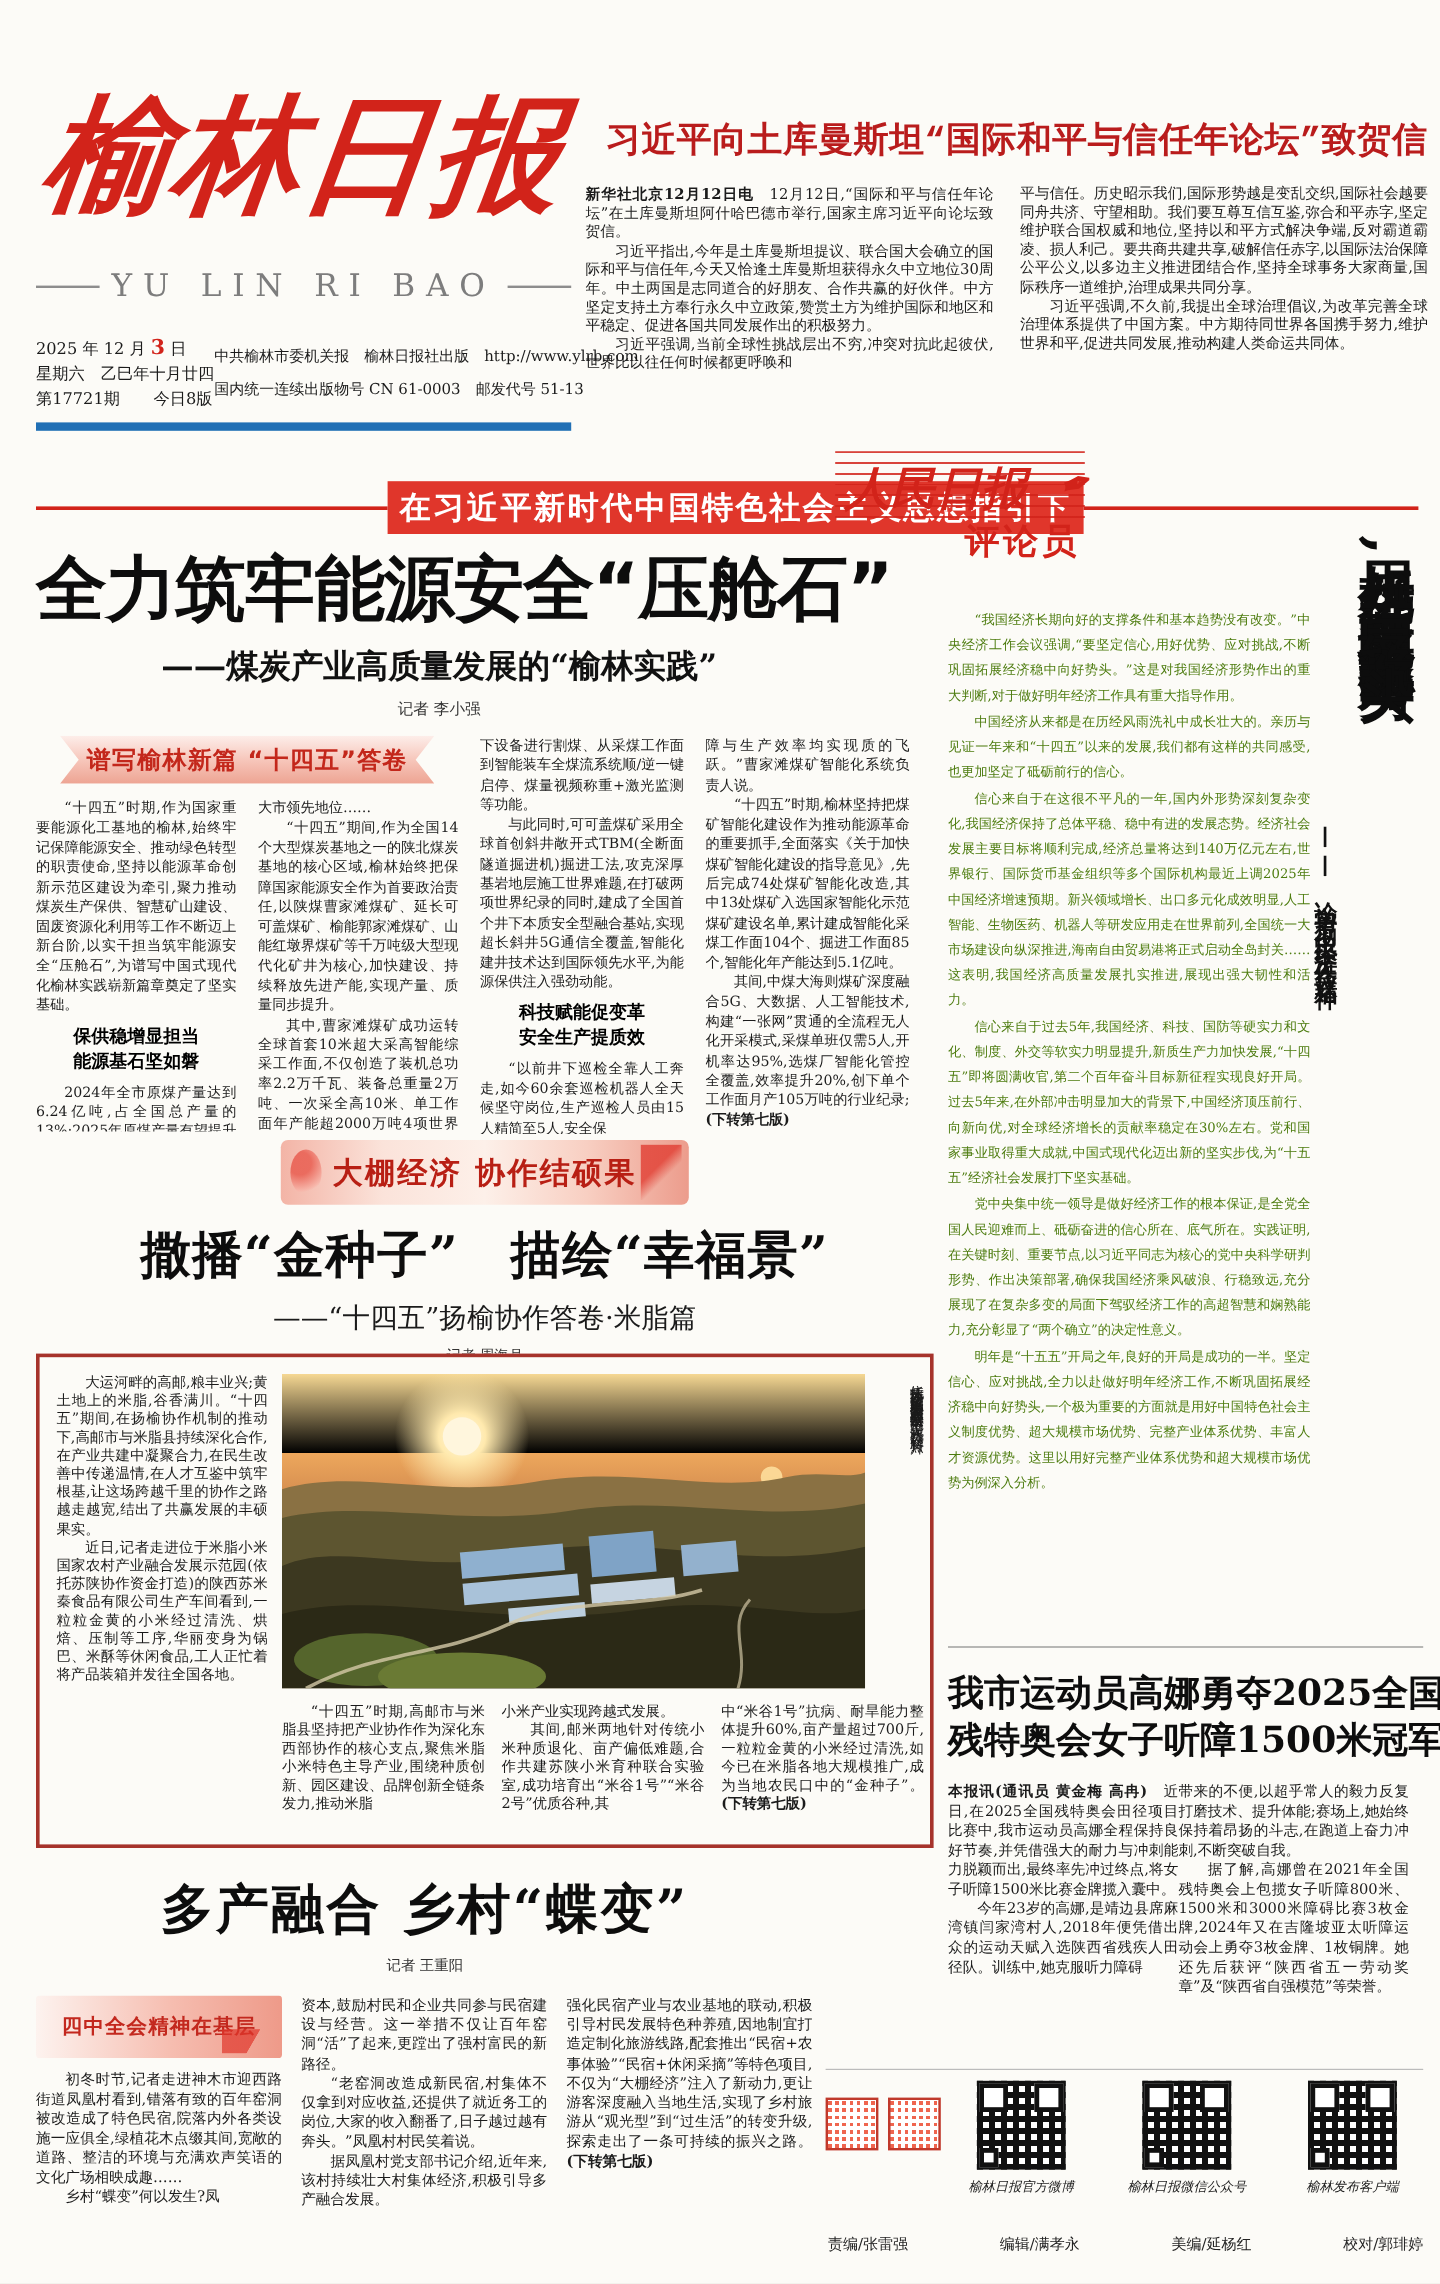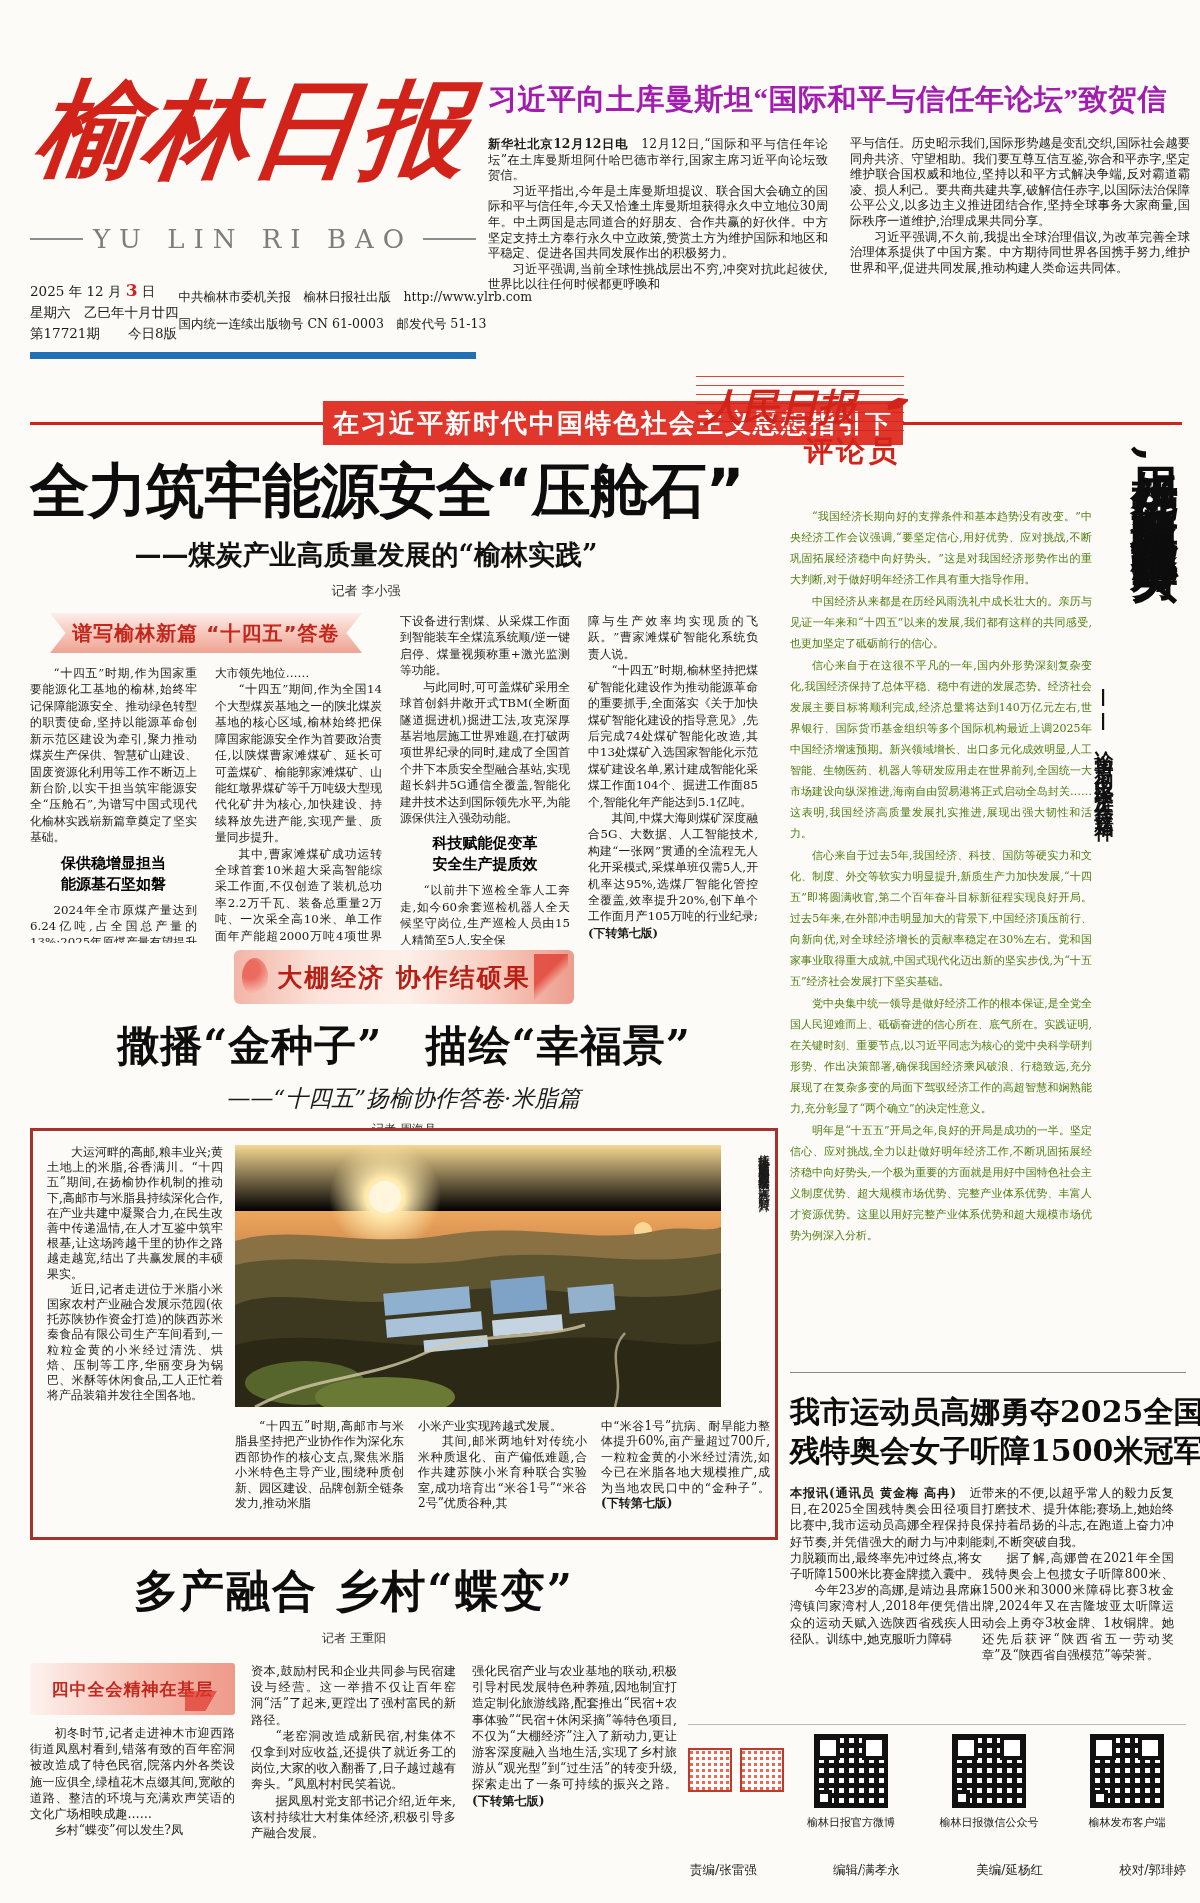--- a/index.html
+++ b/index.html
@@ -26,22 +26,22 @@
   .date-left { width:180px; font-size:13.5px; line-height:21px; white-space:nowrap; }
   .date-left .day { color:#d2231a; font-weight:bold; font-size:17px; }
   .dl3 span { display:inline-block; }
   .dl3 .gap { margin-left:28px; }
   .date-right { flex:1; font-size:12.5px; line-height:27px; padding-top:3px; white-space:nowrap; }
   .blue-bar { margin-top:8px; height:7px; background:#2170b5; }
 
   
   .top-story { position:absolute; left:488px; top:80px; width:702px; }
   .top-story h1 {
-    margin:0; font-size:29px; font-weight:900; letter-spacing:0.5px;
-    font-family:Liberation Serif, serif; white-space:nowrap; color:#a21caf;
+    margin:17px; font-size:29px; font-weight:900; letter-spacing:0.5px;
+    font-family:Liberation Mono, monospace; white-space:nowrap; color:#b91c1c;
   }
   .ts-cols { display:flex; gap:22px; margin-top:16px; }
   .ts-col { width:340px; height:178px; overflow:hidden; font-size:12.3px; line-height:15.6px; }
 
   
   .banner-row { position:absolute; left:30px; top:401px; width:1152px; height:44px; display:flex; align-items:center; }
   .red-line { height:3px; background:#d2231a; width:293px; }
   .red-line.grow { flex:1; width:auto; }
   .red-banner {
     width:580px; height:44px; background:#e0362b; color:#fff;
@@ -103,21 +103,21 @@
   .yy-banner {
     position:relative; width:340px; height:54px; margin:0 auto;
     background:linear-gradient(90deg,#f3b4a6 0%,#fbe3da 25%,#fdf0e9 50%,#f8cfc2 75%,#ec9c8c 100%);
     border-radius:6px; display:flex; align-items:center; justify-content:center;
     color:#b81f14; font-weight:900; font-size:25px; letter-spacing:2px;
     font-family:"DejaVu Sans", sans-serif; white-space:nowrap;
   }
   .yy-banner::before { content:""; position:absolute; left:8px; top:8px; width:26px; height:38px; background:radial-gradient(circle at 30% 30%, #e8574a 30%, #f7b3a7 70%, transparent 75%); border-radius:50%; opacity:.8; }
   .yy-banner::after  { content:""; position:absolute; right:6px; top:4px; width:34px; height:46px; background:linear-gradient(135deg,#e0362b 40%, transparent 60%); opacity:.75; }
   .yangyu-head h3 { margin:14px 0 0 0; font-size:42px; font-weight:900; letter-spacing:1px; color:#0d0d0d; white-space:nowrap; }
-  .yy-sub { font-size:23px; margin-top:9px; color:#1b1b1b;font-style:italic; }
+  .yy-sub { font-size:23px; margin-top:9px; color:#1b1b1b; }
   .yy-byline { font-size:12px; margin-top:7px; color:#333; }
 
   .mizhi-box { position:absolute; left:30px; top:1128px; width:748px; height:412px; border:3px solid #a6332b; background:#fcfbf7; }
   .mz-col1 { position:absolute; left:14px; top:14px; width:176px; height:382px; overflow:hidden; font-size:12px; line-height:15.2px; }
   .mz-photo { position:absolute; left:202px; top:14px; width:486px; height:262px; overflow:hidden; }
   .mz-caption {
     position:absolute; left:698px; top:14px; height:262px; width:42px;
     writing-mode:vertical-rl; font-size:11.5px; line-height:1.7; letter-spacing:1px; overflow:hidden;
   }
   .mz-bottom { position:absolute; left:202px; top:288px; width:536px; height:110px; display:flex; gap:14px; }
@@ -148,21 +148,21 @@
   
   .foot-rule { position:absolute; left:688px; top:1724px; width:498px; height:1px; background:#bbb; }
   .stamps { position:absolute; left:688px; top:1748px; display:flex; gap:8px; }
   .stamp {
     width:44px; height:44px; border:2px solid #c0392b; background:
       repeating-linear-gradient(0deg,#c0392b 0 3px, #fff 3px 6px),
       repeating-linear-gradient(90deg,#c0392b 0 3px, #fff 3px 6px);
     background-blend-mode:screen;
   }
   .qr-row { position:absolute; left:788px; top:1734px; width:402px; display:flex; justify-content:space-between; }
-  .qr-group { width:126px; text-align:center; }
+  .qr-group { width:126px; text-align:center;font-style:italic; }
   .qr {
     position:relative; width:74px; height:74px; margin:0 auto; background:
       repeating-linear-gradient(0deg,#111 0 5px, transparent 5px 10px),
       repeating-linear-gradient(90deg,#111 0 5px, #fff 5px 10px);
   }
   .qr::before, .qr::after, .qr .fd {
     content:""; position:absolute; width:16px; height:16px; background:#fff; border:4px solid #111;
   }
   .qr::before { left:2px; top:2px; }
   .qr::after  { right:2px; top:2px; }

